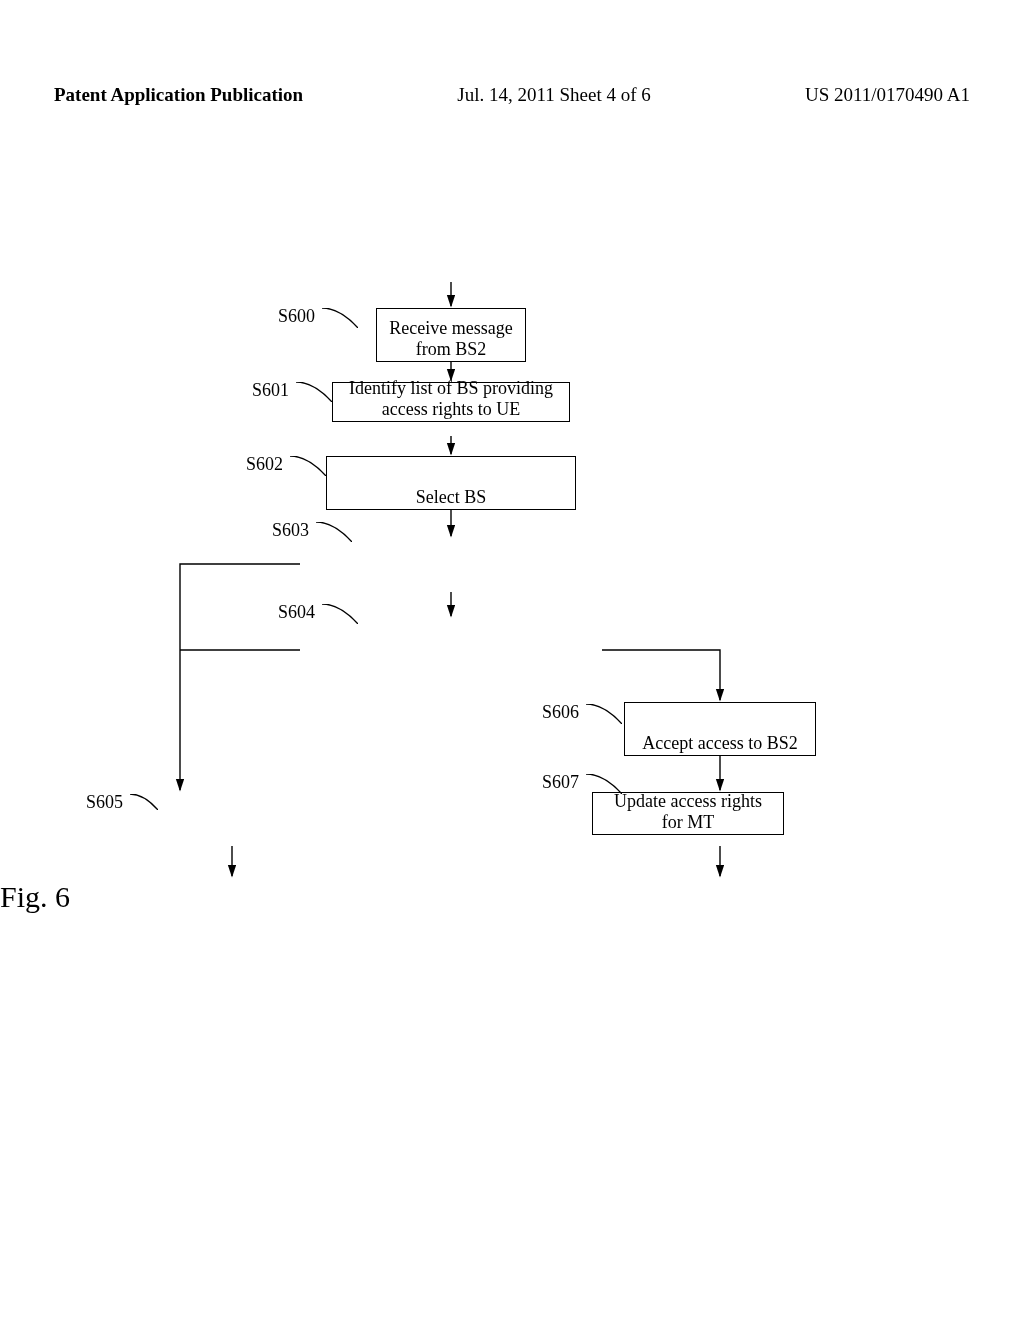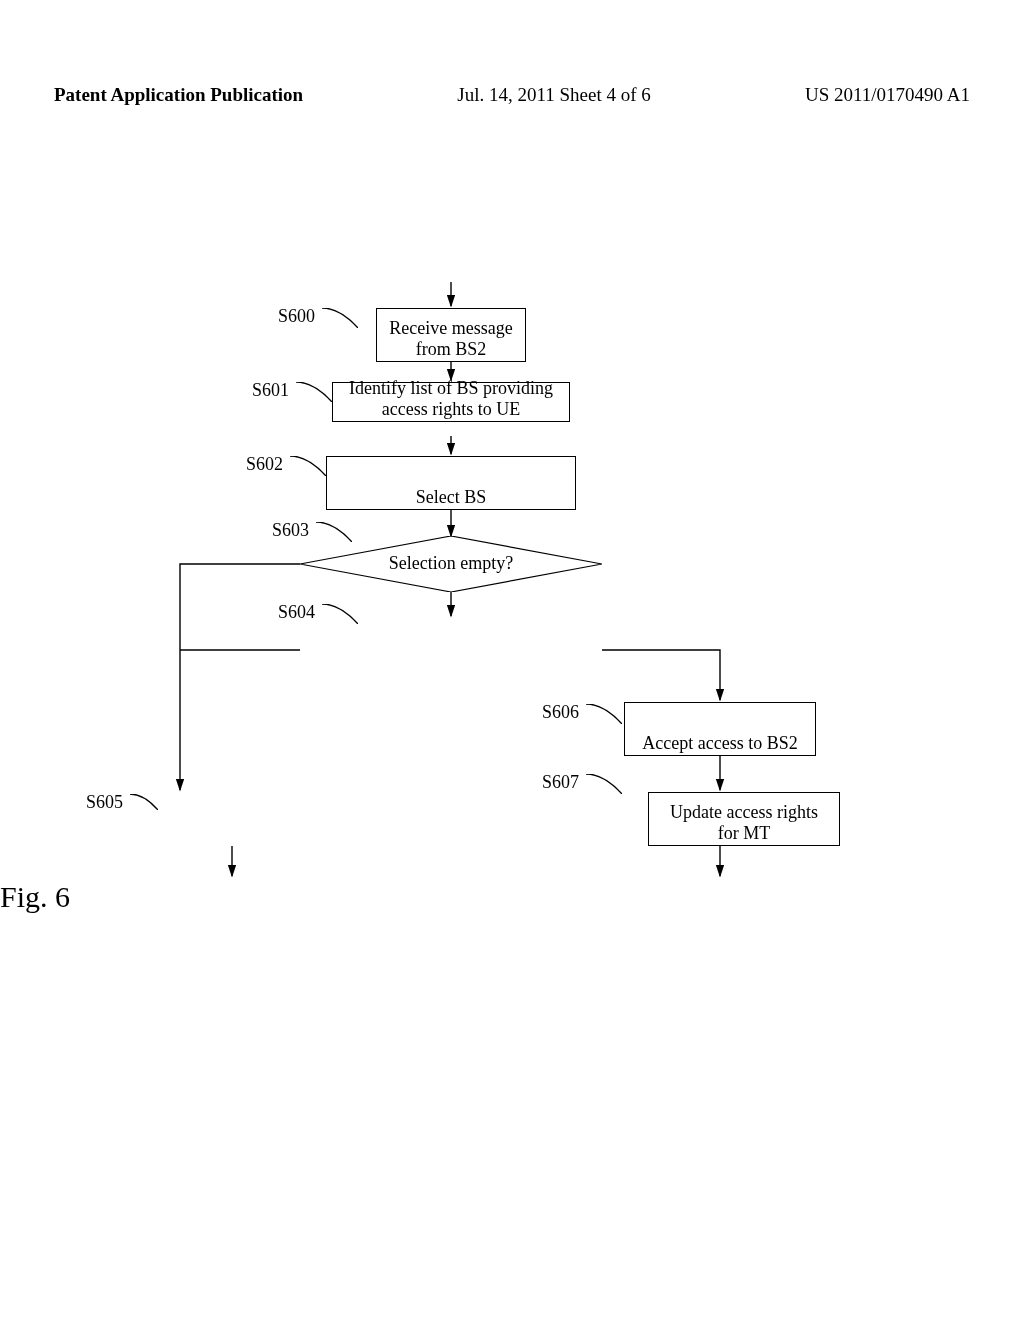--- a/index.html
+++ b/index.html
@@ -147,28 +147,20 @@
     <div class="node rect" style="left:326px;top:456px;width:250px;height:54px">
       <span>Select BS</span>
     </div>
     <div class="lbl" style="left:246px;top:454px">S602</div>
     <div class="tick" style="left:290px;top:456px">
       <svg width="36" height="20">
           <path d="M0,0 Q18,0 36,20" fill="none" stroke="#000" stroke-width="1.4"></path>
         </svg>
     </div>
 
-    <div class="diamond" style="left:300px;top:536px;width:302px;height:56px">
-      <svg width="302" height="56" style="position:absolute;left:0;top:0">
-        <polygon points="151,0 302,28 151,56 0,28" fill="#fff" stroke="#000" stroke-width="1.2"></polygon>
-      </svg>
-      <div class="diamond-text">
-          <span>Selection empty?</span>
-        </div>
-    </div>
     <div class="lbl" style="left:272px;top:520px">S603</div>
     <div class="tick" style="left:316px;top:522px">
       <svg width="36" height="20">
           <path d="M0,0 Q18,0 36,20" fill="none" stroke="#000" stroke-width="1.4"></path>
         </svg>
     </div>
 
     <div class="lbl" style="left:278px;top:602px">S604</div>
     <div class="tick" style="left:322px;top:604px">
       <svg width="36" height="20">
@@ -186,21 +178,21 @@
     <div class="node rect" style="left:624px;top:702px;width:192px;height:54px">
       <span>Accept access to BS2</span>
     </div>
     <div class="lbl" style="left:542px;top:702px">S606</div>
     <div class="tick" style="left:586px;top:704px">
       <svg width="36" height="20">
           <path d="M0,0 Q18,0 36,20" fill="none" stroke="#000" stroke-width="1.4"></path>
         </svg>
     </div>
 
-    <div class="node rect" style="left:648px;top:792px;width:192px;height:54px">
+    <div class="node rect" style="left:592px;top:792px;width:192px;height:43px">
       <span style="white-space:pre-line">Update access rights
 for MT</span>
     </div>
     <div class="lbl" style="left:542px;top:772px">S607</div>
     <div class="tick" style="left:586px;top:774px">
       <svg width="36" height="20">
           <path d="M0,0 Q18,0 36,20" fill="none" stroke="#000" stroke-width="1.4"></path>
         </svg>
     </div>
 

